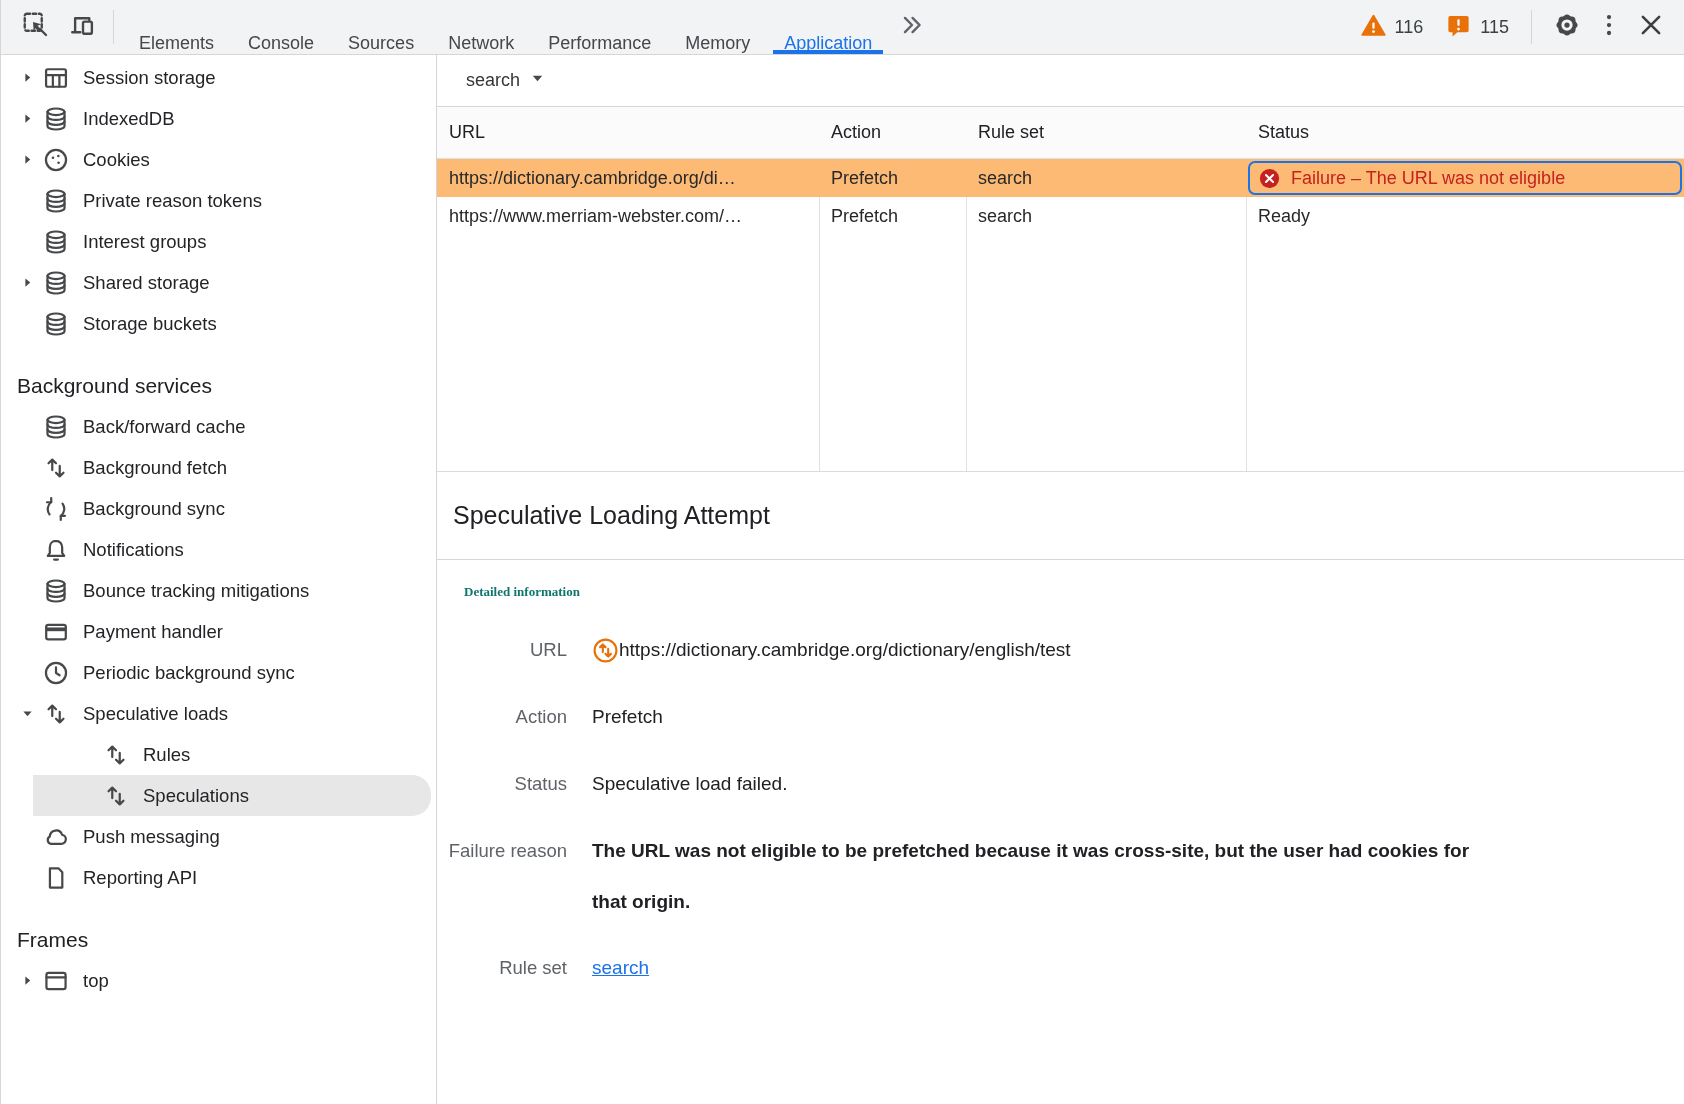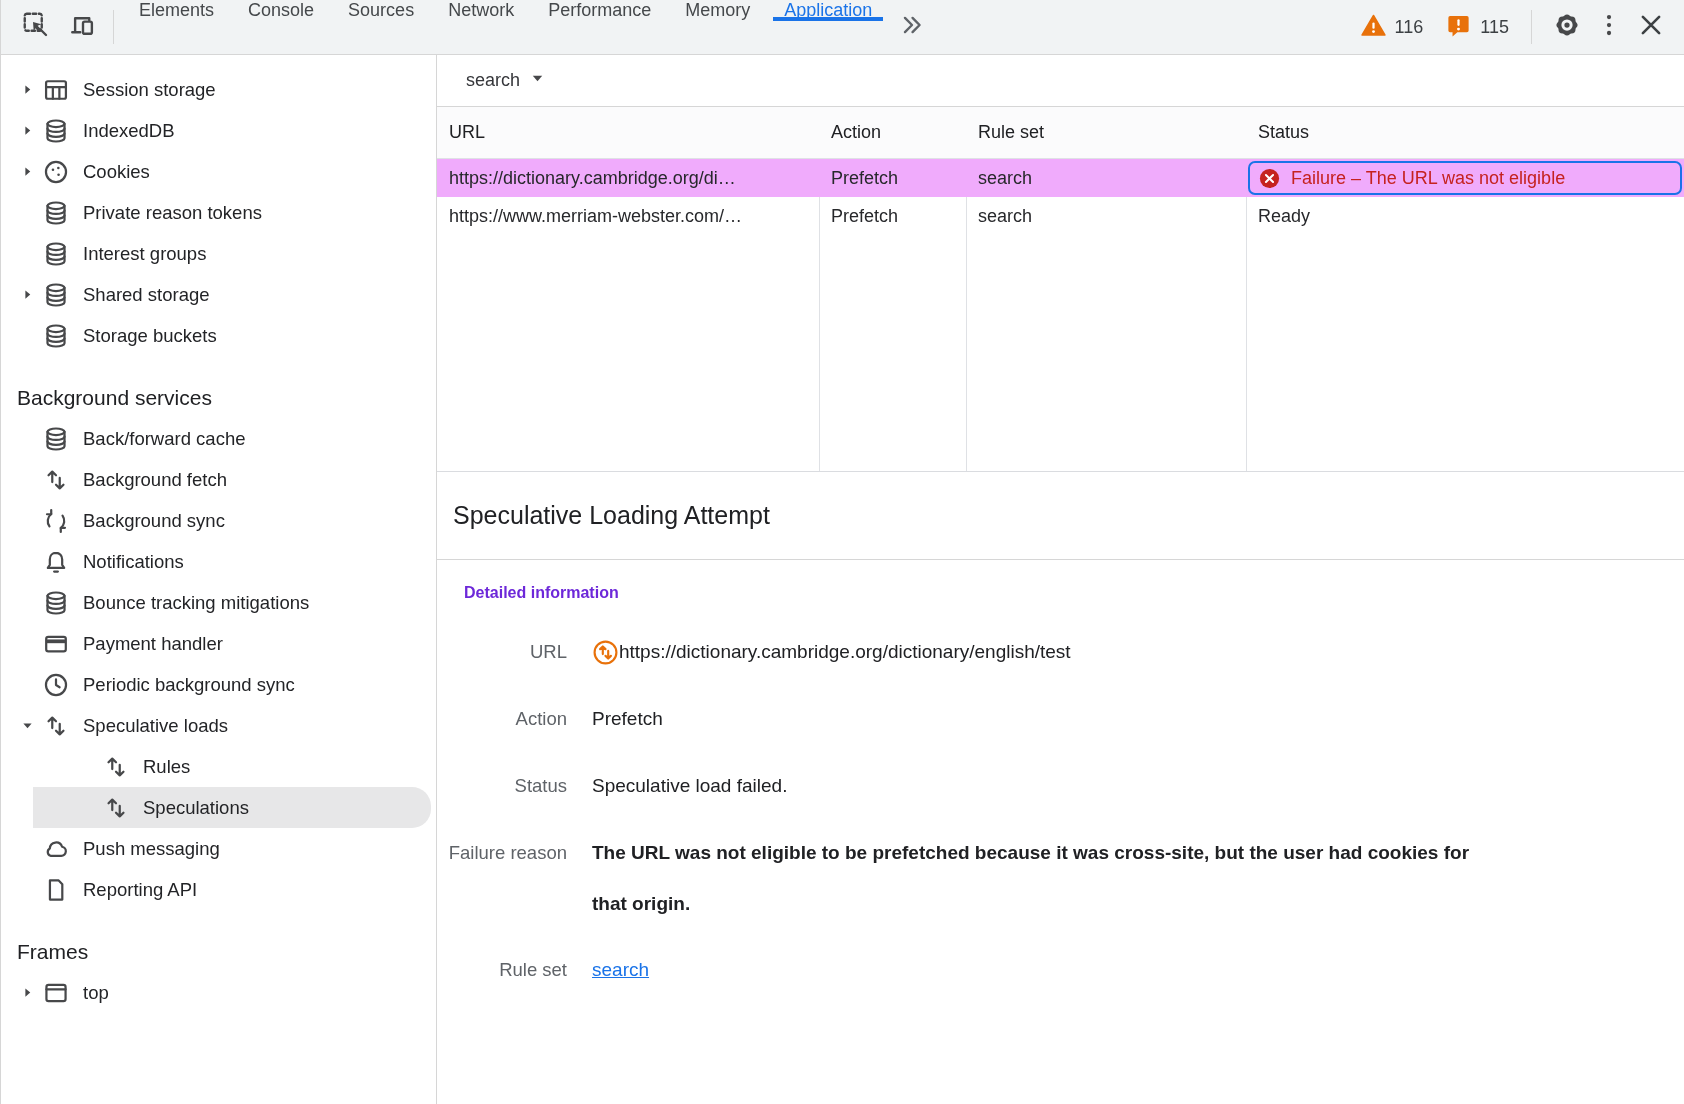--- a/index.html
+++ b/index.html
@@ -6,34 +6,34 @@
   html,body { width:1684px; height:1104px; overflow:hidden; }
   body { font-family:"Liberation Sans","DejaVu Sans",sans-serif; background:#fff; color:#202124; }
   .devtools { width:1684px; height:1104px; border-left:1px solid #d6d6d6; display:flex; flex-direction:column; }
 
   
   .tabbar { height:55px; background:#f1f3f4; border-bottom:1px solid #d6d6d6; display:flex; align-items:stretch; flex:0 0 auto; }
   .tabbar .toolbtn { display:flex; align-items:center; justify-content:center; width:46px; cursor:pointer; }
   .tabbar .toolbtn svg { width:30px; height:30px; }
   .tb-left { display:flex; align-items:center; padding-left:12px; }
   .tb-divider { width:1px; background:#d6d6d6; margin:10px 8px 10px 8px; }
-  .tabs { display:flex; align-items:flex-start; }
+  .tabs { display:flex; align-items:flex-end; }
   .tab { position:relative; display:flex; align-items:center; padding:0 17px; font-size:18px; color:#45484b; cursor:pointer; white-space:nowrap; }
   .tab.active { color:#1a73e8; }
   .tab.active::after { content:""; position:absolute; left:6px; right:6px; bottom:0; height:4px; background:#1a73e8; }
   .more-tabs { display:flex; align-items:center; padding:0 10px; cursor:pointer; }
   .more-tabs svg { width:26px; height:26px; }
   .tb-right { margin-left:auto; display:flex; align-items:center; padding-right:10px; }
   .count-group { display:flex; align-items:center; gap:8px; margin-right:22px; cursor:pointer; }
   .count-group svg { width:27px; height:27px; }
   .count-label { font-size:18px; color:#3c4043; }
 
   
   .content { flex:1 1 auto; display:flex; min-height:0; }
-  .sidebar { width:436px; flex:0 0 auto; border-right:1px solid #d6d6d6; background:#fff; overflow:hidden; padding-top:14px; }
+  .sidebar { width:436px; flex:0 0 auto; border-right:1px solid #d6d6d6; background:#fff; overflow:hidden; padding-top:2px; }
   .srow { height:41px; display:flex; align-items:center; padding-left:14px; font-size:18.5px; color:#232427; cursor:pointer; white-space:nowrap; }
   .srow .expander { width:24px; height:24px; flex:0 0 auto; display:flex; align-items:center; justify-content:center; }
   .srow .expander svg { width:15px; height:15px; }
   .srow .sicon { width:30px; height:30px; flex:0 0 auto; margin:0 12px 0 2px; display:flex; align-items:center; justify-content:center; }
   .srow .sicon svg { width:28px; height:28px; }
   .srow.indent1 { padding-left:42px;margin-left:32px; }
   .srow.selected { background:#e7e7e8; border-radius:0 19px 19px 0; width:398px; }
   .sheader { height:41px; display:flex; align-items:center; padding-left:16px; font-size:21px; color:#202124; }
   .sgap { margin-top:21px; }
 
@@ -43,30 +43,30 @@
   .ruleset-dd { display:flex; align-items:center; gap:10px; font-size:18px; color:#35363a; cursor:pointer; }
   .ruleset-dd svg { width:15px; height:15px; }
 
   .datagrid { position:relative; height:365px; flex:0 0 auto; border-bottom:1px solid #dadce0; overflow:hidden; }
   .col-line { position:absolute; top:0; bottom:0; width:1px; background:#dfe1e5; }
   .grid-row { display:grid; grid-template-columns:382px 147px 280px 1fr; position:relative; }
   .grid-head { height:52px; border-bottom:1px solid #dfe1e5; background:#fbfbfc; }
   .grid-head .cell { font-size:18px; color:#202124; }
   .cell { display:flex; align-items:center; padding:0 10px 0 12px; white-space:nowrap; overflow:hidden; }
   .data-row { height:38px; font-size:18px; color:#27282b; cursor:pointer; }
-  .data-row.selected { background:#f0abfc; }
+  .data-row.selected { background:#fdba74; }
   .cell.url { text-overflow:clip; }
   .status-focus { display:flex; align-items:center; gap:10px; height:34px; margin:0 2px; flex:1 1 auto; border:2.5px solid #1a73e8; border-radius:7px; padding:0 8px; color:#c5221f; overflow:hidden; white-space:nowrap; }
   .status-focus svg { width:23px; height:23px; flex:0 0 auto; }
 
   .preview-titlebar { height:88px; flex:0 0 auto; border-bottom:1px solid #d6d6d6; display:flex; align-items:center; padding-left:16px; }
   .preview-title { font-size:25px; color:#202124; }
 
   .report { flex:1 1 auto; padding:24px 0 0 0; overflow:hidden; }
-  .report-heading { font-size:16px; font-weight:bold; color:#6d28d9; padding-left:27px; }
+  .report-heading { font-size:13px; font-weight:bold; color:#0f766e; padding-left:27px;font-family:Liberation Serif, serif; }
   .fields { margin-top:24px; display:grid; grid-template-columns:130px 1fr; column-gap:25px; row-gap:15px; }
   .flabel { text-align:right; font-size:18.5px; color:#5f6368; line-height:52px; white-space:nowrap; }
   .fvalue { font-size:19px; color:#202124; line-height:52px; max-width:900px; }
   .fvalue .urlwrap { display:flex; align-items:center; }
   .fvalue .urlwrap svg { width:27px; height:27px; flex:0 0 auto; }
   .fvalue a { color:#1a73e8; }
   .fvalue.wrap2 { max-width:905px; }
 </style>
 </head>
 <body>

